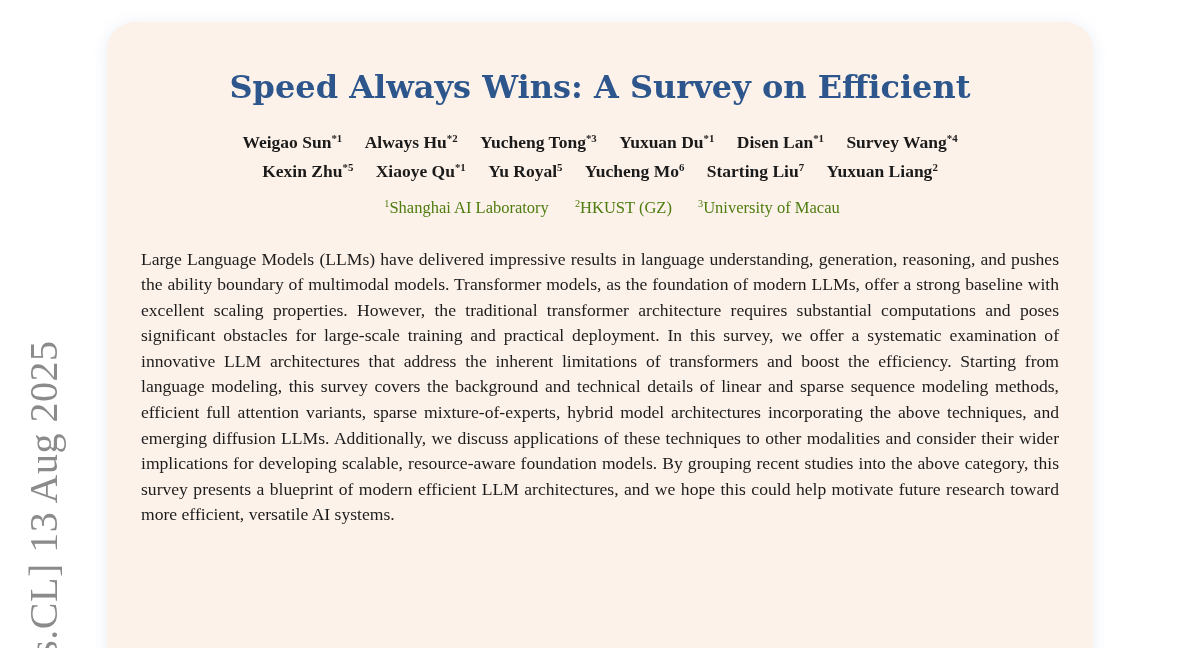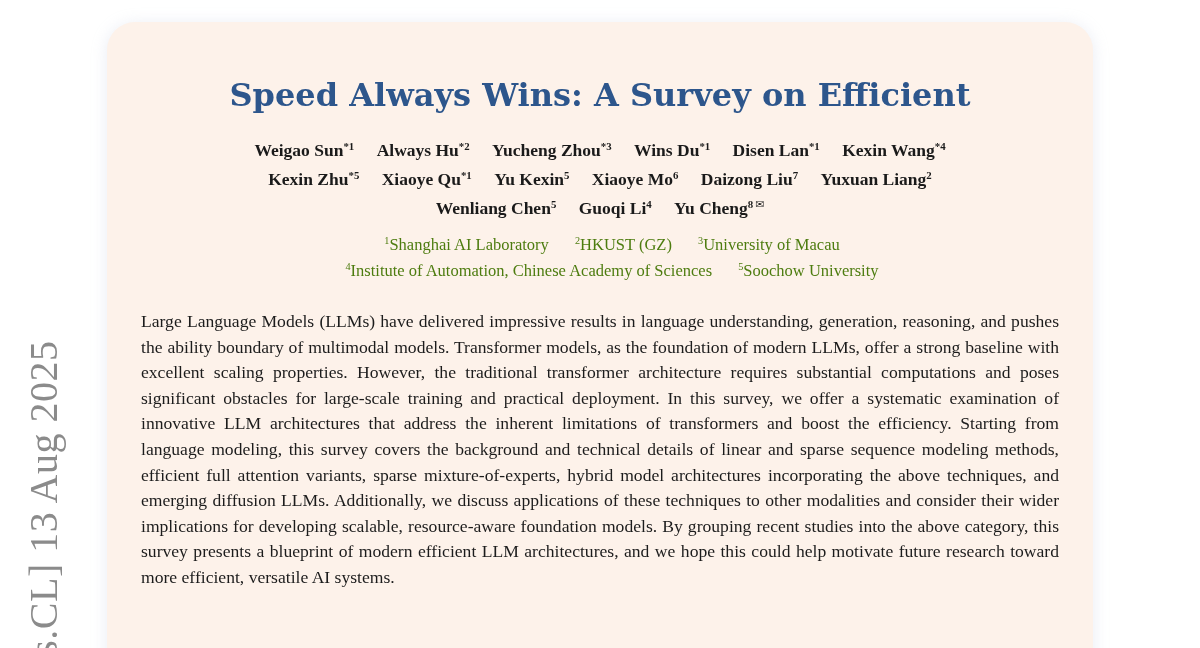--- a/index.html
+++ b/index.html
@@ -36,21 +36,21 @@
     top: 22px;
     width: 986px;
     height: 680px;
     background: #fdf2ea;
     border-radius: 28px;
     box-shadow: 0 2px 16px rgba(175, 185, 215, 0.28);
     box-sizing: border-box;
     padding-top: 44px;
   }
   .paper-title {
-    margin: 8px;
+    margin: 0;
     text-align: center;
     color: #2d568c;
     font-size: 32px;
     font-weight: bold;
     line-height: 43px;
     font-family: "DejaVu Serif", "Liberation Serif", serif;
   }
   .title-line { display: block; }
   .authors-block { margin-top: 20px; }
   .author-line {
@@ -107,69 +107,53 @@
     </h1>
 
     <div class="authors-block">
       <div class="author-line">
         
       
           <span class="author"><span>Weigao Sun</span><span class="author-sup">*1</span></span>
         
           <span class="author"><span>Always Hu</span><span class="author-sup">*2</span></span>
         
-          <span class="author"><span>Yucheng Zhou</span><span class="author-sup">*3</span></span>
+          <span class="author"><span>Yucheng Tong</span><span class="author-sup">*3</span></span>
         
-          <span class="author"><span>Wins Du</span><span class="author-sup">*1</span></span>
+          <span class="author"><span>Yuxuan Du</span><span class="author-sup">*1</span></span>
         
           <span class="author"><span>Disen Lan</span><span class="author-sup">*1</span></span>
         
-          <span class="author"><span>Kexin Wang</span><span class="author-sup">*4</span></span>
+          <span class="author"><span>Survey Wang</span><span class="author-sup">*4</span></span>
         </div>
       <div class="author-line">
         
       
           <span class="author"><span>Kexin Zhu</span><span class="author-sup">*5</span></span>
         
           <span class="author"><span>Xiaoye Qu</span><span class="author-sup">*1</span></span>
         
-          <span class="author"><span>Yu Kexin</span><span class="author-sup">5</span></span>
+          <span class="author"><span>Yu Royal</span><span class="author-sup">5</span></span>
         
-          <span class="author"><span>Xiaoye Mo</span><span class="author-sup">6</span></span>
+          <span class="author"><span>Yucheng Mo</span><span class="author-sup">6</span></span>
         
-          <span class="author"><span>Daizong Liu</span><span class="author-sup">7</span></span>
+          <span class="author"><span>Starting Liu</span><span class="author-sup">7</span></span>
         
           <span class="author"><span>Yuxuan Liang</span><span class="author-sup">2</span></span>
-        </div>
-      <div class="author-line">
-        
-      
-          <span class="author"><span>Wenliang Chen</span><span class="author-sup">5</span></span>
-        
-          <span class="author"><span>Guoqi Li</span><span class="author-sup">4</span></span>
-        
-          <span class="author"><span>Yu Cheng</span><span class="author-sup">8</span><span class="author-mail">✉</span></span>
         </div>
     </div>
 
     <div class="affils-block">
       <div class="affil-line">
         
       
           <span class="affil"><span class="affil-sup">1</span><span>Shanghai AI Laboratory</span></span>
         
           <span class="affil"><span class="affil-sup">2</span><span>HKUST (GZ)</span></span>
         
           <span class="affil"><span class="affil-sup">3</span><span>University of Macau</span></span>
         </div>
-      <div class="affil-line">
-        
-      
-          <span class="affil"><span class="affil-sup">4</span><span>Institute of Automation, Chinese Academy of Sciences</span></span>
-        
-          <span class="affil"><span class="affil-sup">5</span><span>Soochow University</span></span>
-        </div>
     </div>
 
     <p class="abstract">Large Language Models (LLMs) have delivered impressive results in language understanding, generation, reasoning, and pushes the ability boundary of multimodal models. Transformer models, as the foundation of modern LLMs, offer a strong baseline with excellent scaling properties. However, the traditional transformer architecture requires substantial computations and poses significant obstacles for large-scale training and practical deployment. In this survey, we offer a systematic examination of innovative LLM architectures that address the inherent limitations of transformers and boost the efficiency. Starting from language modeling, this survey covers the background and technical details of linear and sparse sequence modeling methods, efficient full attention variants, sparse mixture-of-experts, hybrid model architectures incorporating the above techniques, and emerging diffusion LLMs. Additionally, we discuss applications of these techniques to other modalities and consider their wider implications for developing scalable, resource-aware foundation models. By grouping recent studies into the above category, this survey presents a blueprint of modern efficient LLM architectures, and we hope this could help motivate future research toward more efficient, versatile AI systems.</p>
 
   </div>
 </div>
 
 </body></html>

